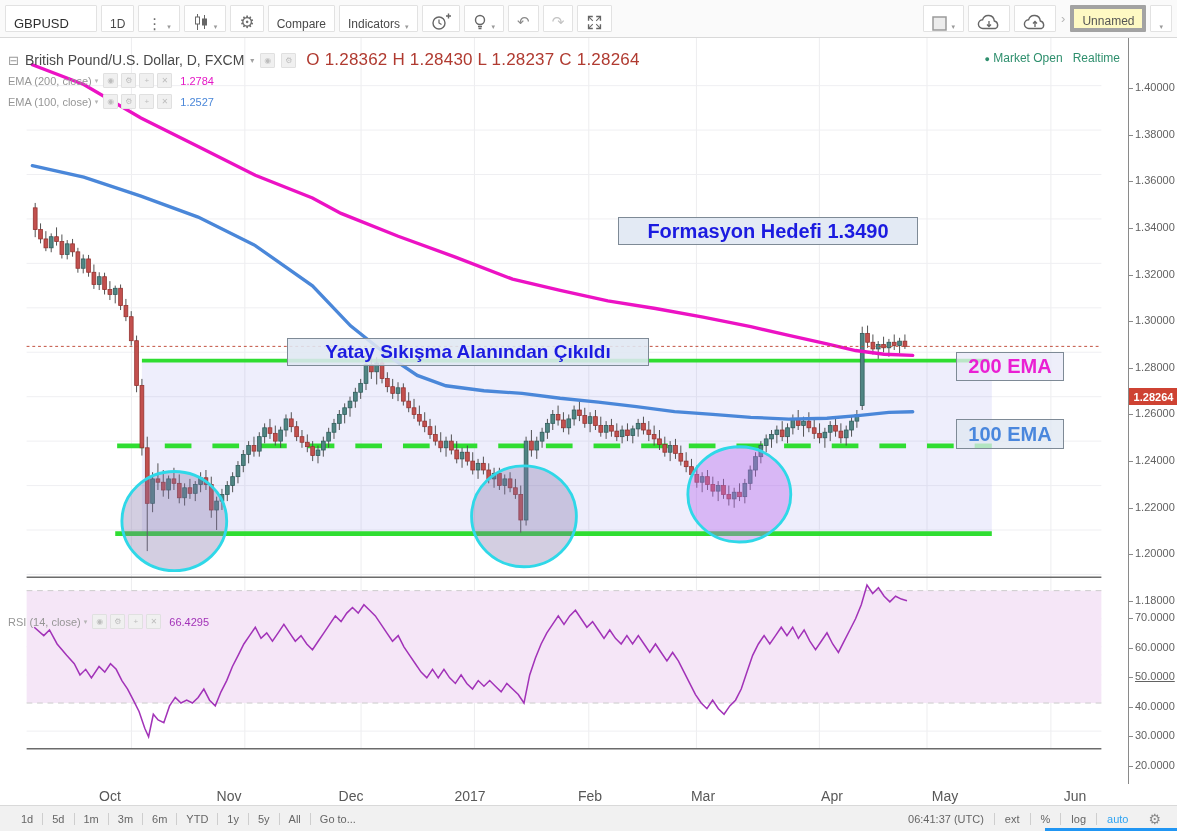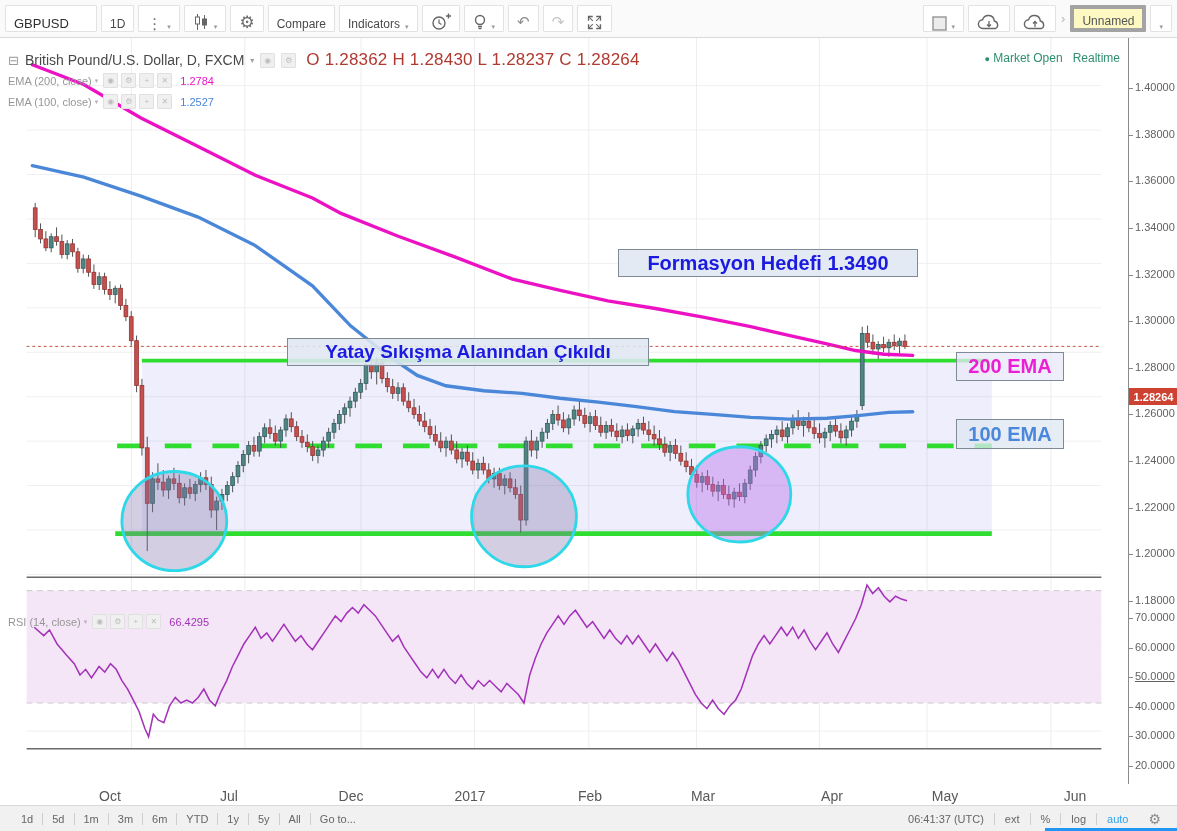--- a/index.html
+++ b/index.html
@@ -39,21 +39,21 @@
   .lv{font-size:11px;margin-left:5px;}
   .v-ema200{color:#e518c6;}
   .v-ema100{color:#4a87d9;}
   .v-rsi{color:#a233b8;}
 
   .status{right:57px;top:13px;font-size:12px;color:#2e8f6d;display:flex;gap:10px;align-items:center;}
   .status .dot{font-size:9px;}
 
   .ann{position:absolute;z-index:6;display:flex;align-items:center;justify-content:center;
        border:1px solid #7e8a96;background:rgba(223,231,242,0.88);font-weight:bold;box-sizing:border-box;}
-  .ann-target{left:618px;top:179px;width:300px;height:28px;font-size:20px;color:#1b1be0;margin-top:32px;}
+  .ann-target{left:618px;top:179px;width:300px;height:28px;font-size:20px;color:#1b1be0;}
   .ann-breakout{left:287px;top:300px;width:362px;height:28px;font-size:19px;color:#1b1be0;}
   .ann-ema200{left:956px;top:314px;width:108px;height:29px;font-size:20px;color:#ea1fd3;background:rgba(232,232,248,0.75);}
   .ann-ema100{left:956px;top:381px;width:108px;height:30px;font-size:20px;color:#4a87dd;background:rgba(223,231,242,0.75);}
 
   
   .price-axis{position:absolute;left:1128px;top:0;width:49px;height:746px;background:#fff;
               border-left:1px solid #8a8a8a;z-index:4;}
   .axis-label{position:absolute;left:6px;font-size:11px;color:#626262;white-space:nowrap;}
   .axis-label::before{content:"";position:absolute;left:-6px;top:7px;width:4px;height:1px;background:#8a8a8a;}
   .price-tag{position:absolute;left:0;width:49px;height:17px;background:#ce4232;color:#fff;font-size:11px;
@@ -600,21 +600,21 @@
         <div class="axis-label" style="top: 573px;">70.0000</div>
         <div class="axis-label" style="top: 602.5px;">60.0000</div>
         <div class="axis-label" style="top: 632px; text-decoration: underline;">50.0000</div>
         <div class="axis-label" style="top: 661.5px;">40.0000</div>
         <div class="axis-label" style="top: 691px;">30.0000</div>
         <div class="axis-label" style="top: 720.5px;">20.0000</div>
       </div>
 
     <div class="time-axis" id="time-axis">
         <div class="t-label" style="left: 110px;">Oct</div>
-        <div class="t-label" style="left: 229px;">Jul</div>
+        <div class="t-label" style="left: 229px;">Nov</div>
         <div class="t-label" style="left: 351px;">Dec</div>
         <div class="t-label" style="left: 470px;">2017</div>
         <div class="t-label" style="left: 590px;">Feb</div>
         <div class="t-label" style="left: 703px;">Mar</div>
         <div class="t-label" style="left: 832px;">Apr</div>
         <div class="t-label" style="left: 945px;">May</div>
         <div class="t-label" style="left: 1075px;">Jun</div>
       </div>
   </div>
 

